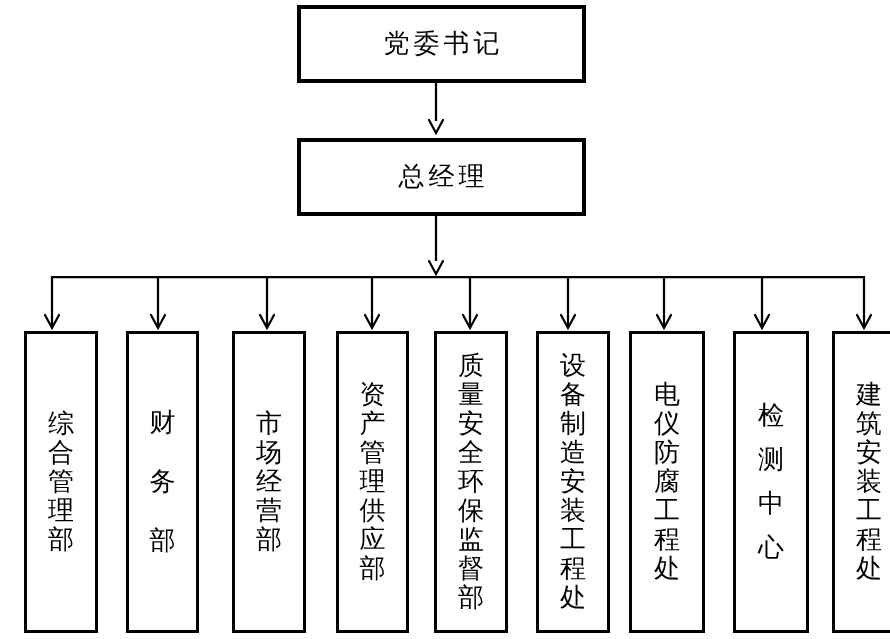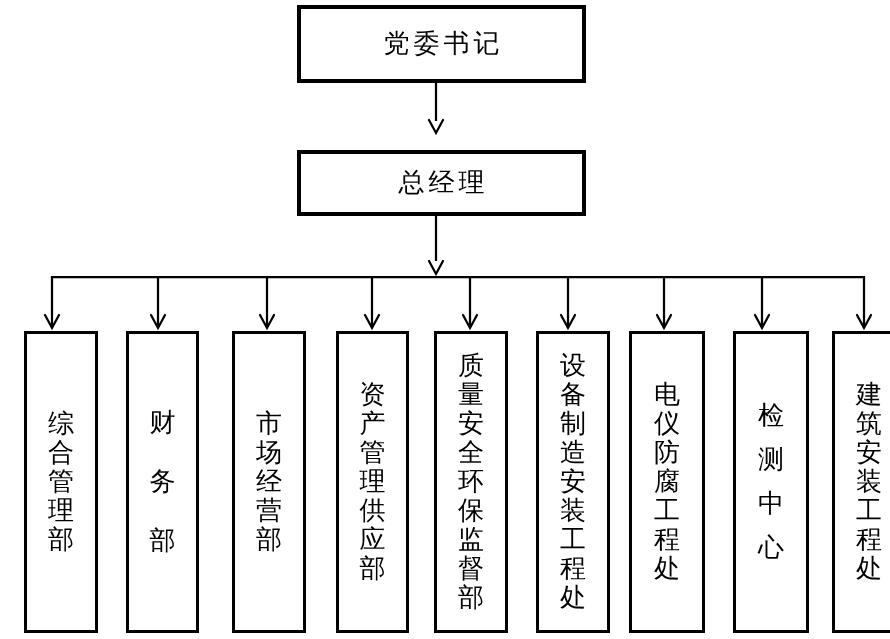--- a/index.html
+++ b/index.html
@@ -113,21 +113,21 @@
       <path class="head" d="M637,315 L644,328 L651,315"></path>
       <path class="head" d="M735,315 L742,328 L749,315"></path>
       <path class="head" d="M837,315 L844,328 L851,315"></path>
     </g>
   </svg>
 
   <div class="top-box" style="left:277px; top:5px; width:289px; height:78px">
     <span>党委书记</span>
   </div>
 
-  <div class="top-box" style="left:277px; top:150px; width:289px; height:66px">
+  <div class="top-box" style="left:277px; top:138px; width:289px; height:78px">
     <span>总经理</span>
   </div>
 
   <div class="dept-box" style="left:4px; width:74px">
     <div class="dept-label">
         <span>综</span>
         <span>合</span>
         <span>管</span>
         <span>理</span>
         <span>部</span>

